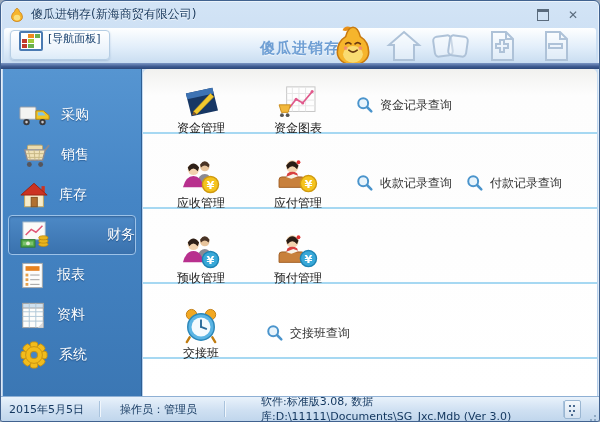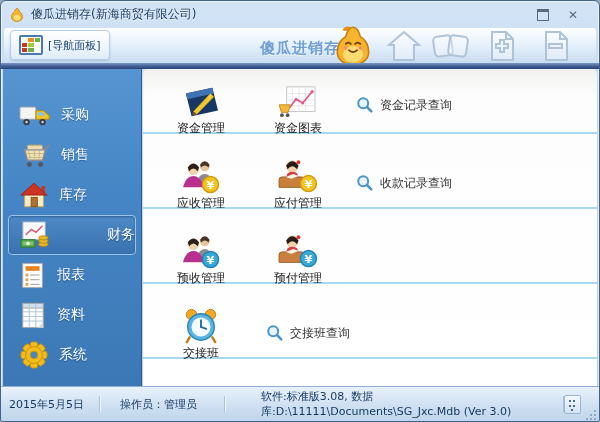--- a/index.html
+++ b/index.html
@@ -9,21 +9,21 @@
   
   .titlebar{position:absolute;top:0;left:0;right:0;height:27px;display:flex;align-items:center;padding:0 8px;}
   .title-text{font-size:12px;color:#1c3c60;margin-left:6px;text-shadow:0 1px 0 rgba(255,255,255,.8);}
   .win-buttons{margin-left:auto;display:flex;gap:14px;margin-right:10px;align-items:center;}
   .win-btn{width:16px;height:14px;display:flex;align-items:center;justify-content:center;color:#5a6b7d;cursor:pointer;}
   .max-glyph{width:10px;height:8px;border:1.6px solid #5a6b7d;border-top-width:3px;}
   .close-glyph{font-size:12px;font-weight:bold;line-height:1;}
   
   .headerband{position:absolute;top:27px;left:3px;right:3px;height:35px;border-radius:3px 3px 0 0;
     background:linear-gradient(#feffff,#e2eefa 55%,#c9ddf1);}
-  .nav-btn{position:absolute;left:6px;top:2px;height:30px;box-sizing:border-box;display:flex;align-items:center;gap:5px;
+  .nav-btn{position:absolute;left:6px;top:2px;height:30px;box-sizing:border-box;display:flex;align-items:flex-start;gap:5px;
     padding:0 8px;background:linear-gradient(#ffffff,#eef5fc 60%,#dcebf8);border:1px solid #b6cee4;border-radius:4px;
     font-size:11px;color:#17406e;cursor:pointer;box-shadow:0 1px 2px rgba(60,100,150,.25);}
   .grid-icon{width:24px;height:20px;background:#fff;border:2px solid #4a7ab2;border-radius:2px;display:grid;
     grid-template-columns:1fr 1fr 1fr;grid-template-rows:1fr 1fr 1fr;gap:1px;padding:1px;box-sizing:border-box;}
   .grid-icon i{display:block;}
   .watermark{position:absolute;left:256px;top:11px;font-size:15px;font-weight:bold;letter-spacing:1px;
     color:#6f9fd4;text-shadow:0 1px 1px rgba(255,255,255,.7);}
   .mascot{position:absolute;left:326px;top:-4px;}
   .hicon{position:absolute;top:1px;cursor:pointer;}
   .hicon svg{stroke:#aec2d8;stroke-width:2;fill:rgba(255,255,255,.35);}
@@ -45,21 +45,21 @@
   .row-1{height:63px;}.row-2,.row-3,.row-4{height:73px;}
   .icon-item{position:absolute;top:24px;width:78px;display:flex;flex-direction:column;align-items:center;gap:1px;cursor:pointer;}
   .row-1 .icon-item{top:16px;}
   .icon-item .label{font-size:12px;color:#222;white-space:nowrap;}
   .item-1{left:19px;}.item-2{left:116px;}
   .search-item{position:absolute;top:40px;display:flex;align-items:flex-end;gap:6px;font-size:12px;color:#333;
     cursor:pointer;white-space:nowrap;}
   .row-1 .search-item{top:27px;}
   .s-213{left:213px;}.s-323{left:323px;}.s-123{left:123px;}
   
-  .statusbar{position:absolute;left:0;right:0;bottom:0;height:35px;box-sizing:border-box;
+  .statusbar{position:absolute;left:0;right:0;bottom:0;height:25px;box-sizing:border-box;
     background:linear-gradient(#e9f2fb,#cfe0f2 55%,#c0d6ec);border-top:1px solid #8fb0d4;
     display:flex;align-items:center;font-size:11px;color:#12365e;}
   .st-sec{padding:0 8px;display:flex;align-items:center;height:100%;}
   .st-sep{width:1px;height:16px;background:#a9c3dd;box-shadow:1px 0 0 #f0f6fc;}
   .st-date{width:82px;}.st-op{width:96px;margin-left:12px;}
   .st-info{flex:1;overflow:hidden;padding-left:36px;}
   .st-widget{width:15px;height:17px;background:linear-gradient(#f4f8fc,#d4e2f1);border:1px solid #9ab6d2;
     border-radius:2px;margin-right:3px;position:relative;cursor:pointer;}
   .st-widget::before{content:"";position:absolute;left:4px;top:4px;width:2px;height:2px;background:#4a6a90;
     box-shadow:4px 0 0 #4a6a90,0 5px 0 #4a6a90,4px 5px 0 #4a6a90,2px 9px 0 #4a6a90;}
@@ -303,20 +303,26 @@
           <text x="33" y="31.5" font-size="12" font-weight="bold" fill="#fff" text-anchor="middle">¥</text>
         </svg>
         <span class="label">应付管理</span>
       </div>
       <div class="search-item s-213">
         <svg width="18" height="18" viewBox="0 0 20 20">
             <use href="#magnifier"></use>
           </svg>
         <span>收款记录查询</span>
       </div>
+      <div class="search-item s-323">
+        <svg width="18" height="18" viewBox="0 0 20 20">
+            <use href="#magnifier"></use>
+          </svg>
+        <span>付款记录查询</span>
+      </div>
     </div>
 
     <div class="row row-3">
       <div class="icon-item item-1">
         <svg width="42" height="36" viewBox="0 0 44 38">
           <use href="#people"></use>
           <circle cx="32" cy="28" r="8.5" fill="#38a8d8" stroke="#1e84b4" stroke-width="1.5"></circle>
           <text x="32" y="32.5" font-size="12" font-weight="bold" fill="#fff" text-anchor="middle">¥</text>
         </svg>
         <span class="label">预收管理</span>

